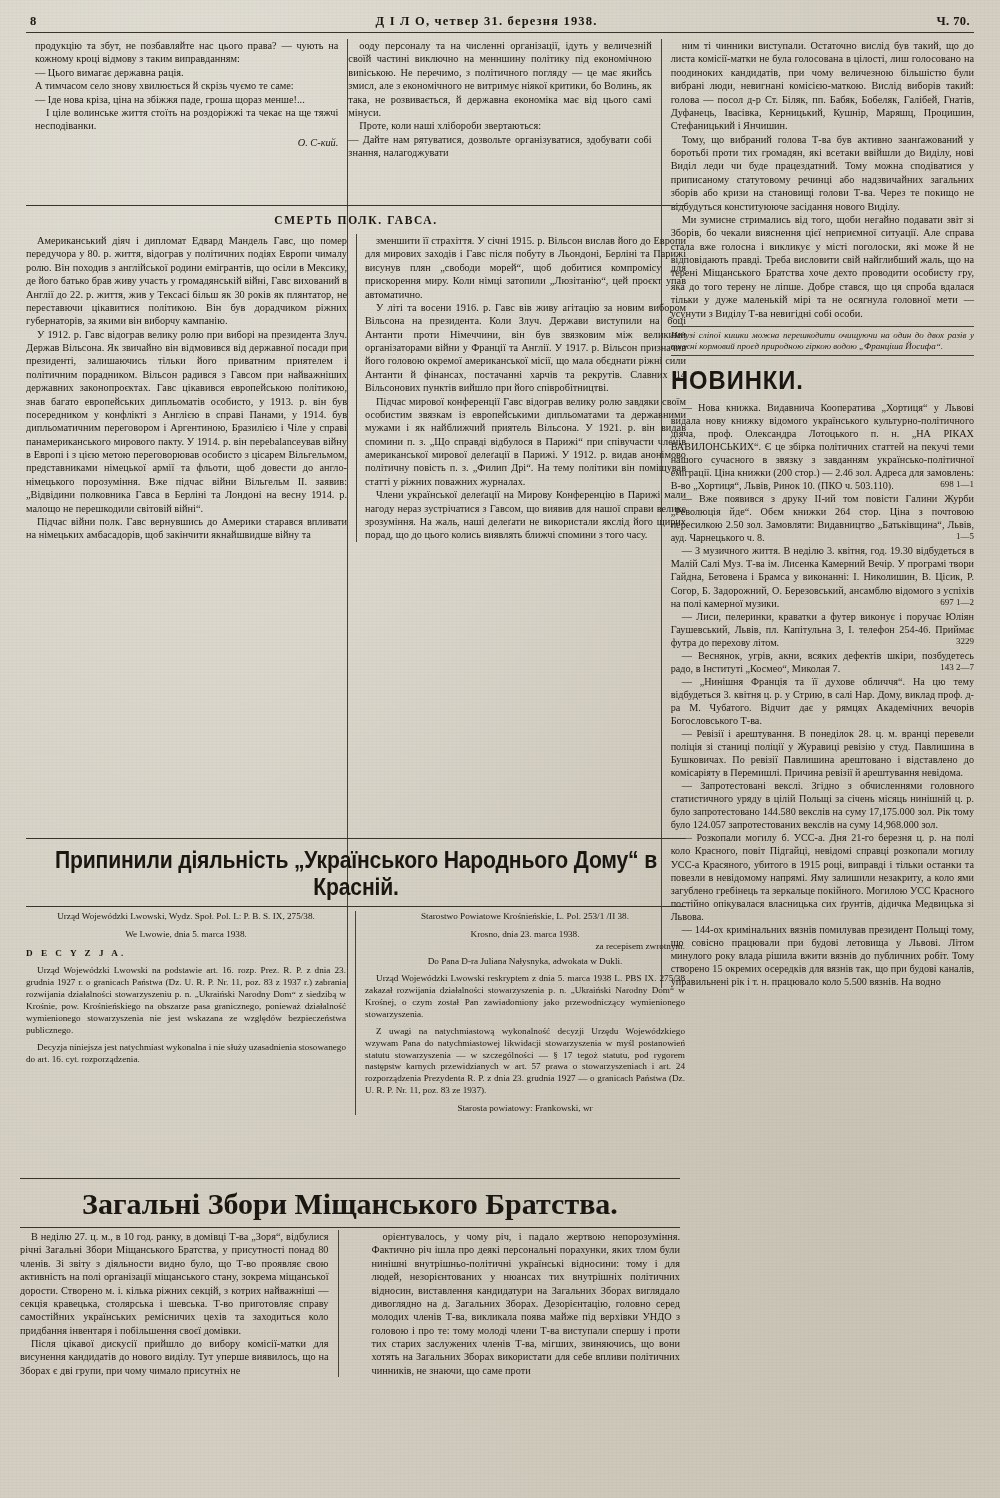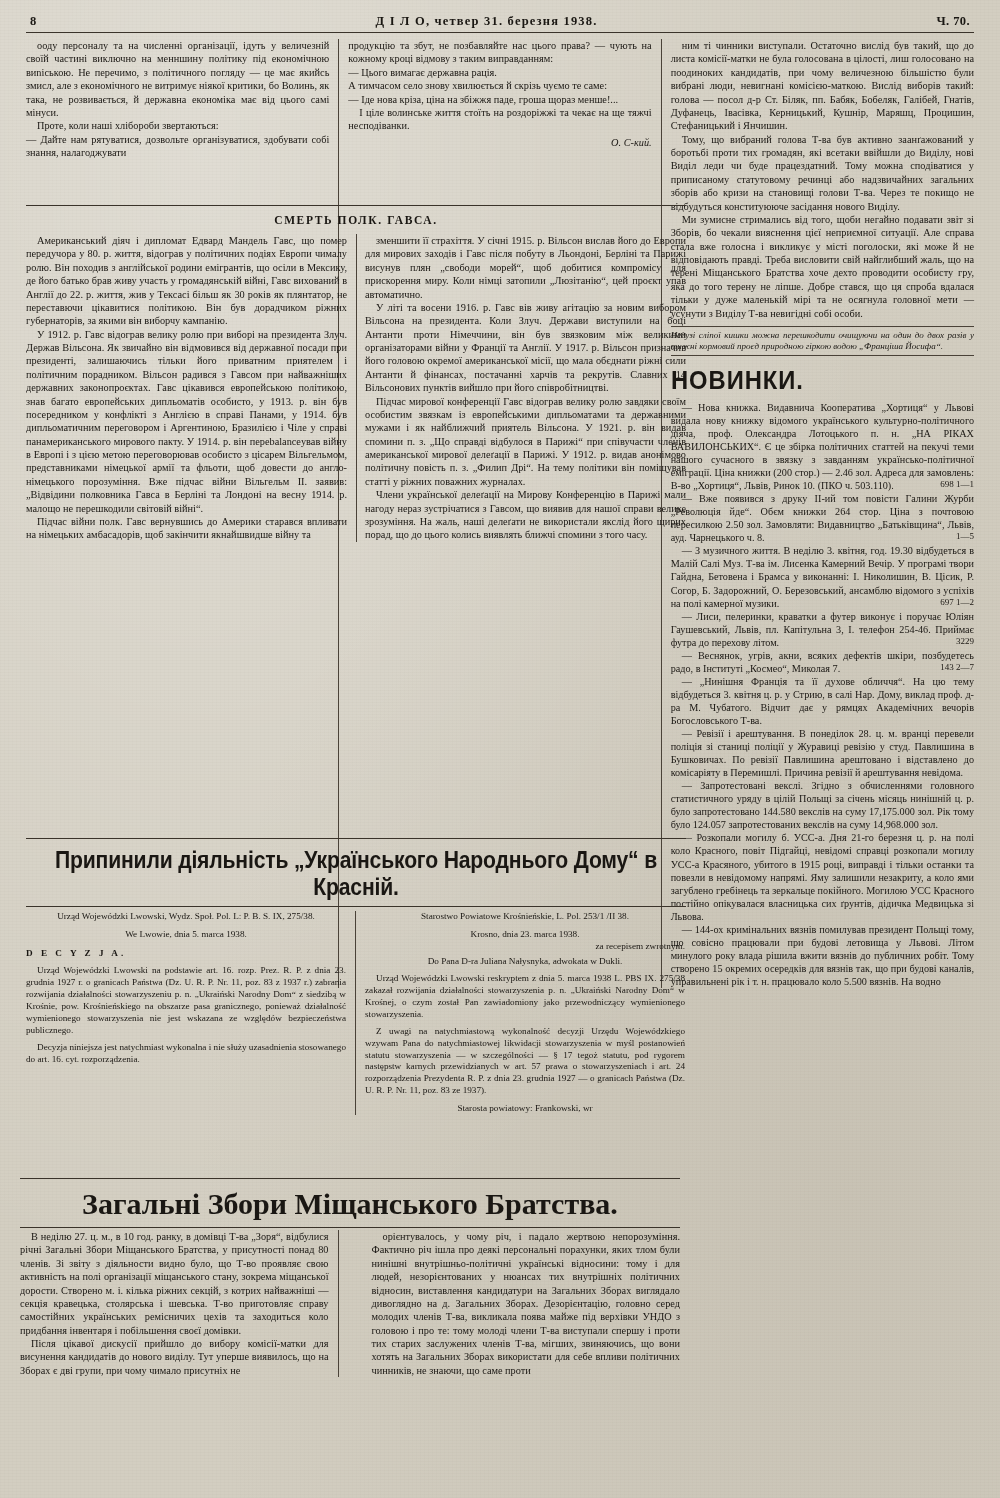--- a/index.html
+++ b/index.html
@@ -110,32 +110,32 @@
 <div class="page">
   <div class="grain"></div>
 
   <div class="masthead">
     <div class="side">8</div>
     <div class="center">Д І Л О, четвер 31. березня 1938.</div>
     <div class="side">Ч. 70.</div>
   </div>
 
   <div class="cols" style="height:auto;">
-    <div class="col c1">
-      <p>ооду персоналу та на численні організації, ідуть у величезній своїй частині виключно на менншину політику під економічною виnіською. Не перечимо, з політичного погляду — це має якийсь змисл, але з економічного не витримує ніякої критики, бо Волинь, як така, не розвивається, й державна економіка має від цього самі мінуси.</p>
-      <p>Проте, коли наші хлібороби звертаються:</p>
-      <p class="noind">— Дайте нам рятуватися, дозвольте організуватися, здобувати собі знання, налагоджувати</p>
-    </div>
     <div class="col c2">
       <p class="noind">продукцію та збут, не позбавляйте нас цього права? — чують на кожному кроці відмову з таким виправданням:</p>
       <p class="noind">— Цього вимагає державна рація.</p>
       <p class="noind">А тимчасом село знову хвилюється й скрізь чуємо те саме:</p>
       <p class="noind">— Іде нова кріза, ціна на збіжжя паде, гроша щораз менше!...</p>
       <p>І ціле волинське життя стоїть на роздоріжжі та чекає на ще тяжчі несподіванки.</p>
       <div class="sig">О. С-кий.</div>
+    </div>
+    <div class="col c1">
+      <p>ооду персоналу та на численні організації, ідуть у величезній своїй частині виключно на менншину політику під економічною виnіською. Не перечимо, з політичного погляду — це має якийсь змисл, але з економічного не витримує ніякої критики, бо Волинь, як така, не розвивається, й державна економіка має від цього самі мінуси.</p>
+      <p>Проте, коли наші хлібороби звертаються:</p>
+      <p class="noind">— Дайте нам рятуватися, дозвольте організуватися, здобувати собі знання, налагоджувати</p>
     </div>
     <div class="col c3">
       <p>ним ті чинники виступали. Остаточно вислід був такий, що до листа комісії-матки не була голосована в цілості, лиш голосовано на поодиноких кандидатів, при чому величезною більшістю були вибрані люди, невигнані комісією-маткою. Вислід виборів такий: голова — посол д-р Ст. Біляк, пп. Бабяк, Бобеляк, Галібей, Гнатів, Дуфанець, Івасівка, Керницький, Кушнір, Маряшц, Процишин, Стефаницький і Янчишин.</p>
       <p>Тому, що вибраний голова Т-ва був активно заанґажований у боротьбі проти тих громадян, які всетаки ввійшли до Виділу, нові Виділ леди чи буде працездатний. Тому можна сподіватися у приписаному статутовому речинці або надзвичайних загальних зборів або кризи на становищі голови Т-ва. Через те покищо не відбудуться конституююче засідання нового Виділу.</p>
       <p>Ми зумисне стримались від того, щоби негайно подавати звіт зі Зборів, бо чекали вияснення цієї неприємної ситуації. Але справа стала вже голосна і викликує у місті поголоски, які може й не відповідають правді. Треба висловити свій найглибший жаль, що на терені Міщанського Братства хоче дехто проводити особисту гру, яка до того терену не ліпше. Добре стався, що ця спроба вдалася тільки у дуже маленькій мірі та не осягнула головної мети — усунути з Виділу Т-ва невигідні собі особи.</p>
 
       <div class="boxnote">Недузі сліпої кишки можна перешкодити очищуючи на один до двох разів у тижні кормовий проєд природною гіркою водою „Франціша Йосифа“.</div>
 
       <div class="novynky-title">НОВИНКИ.</div>
 

